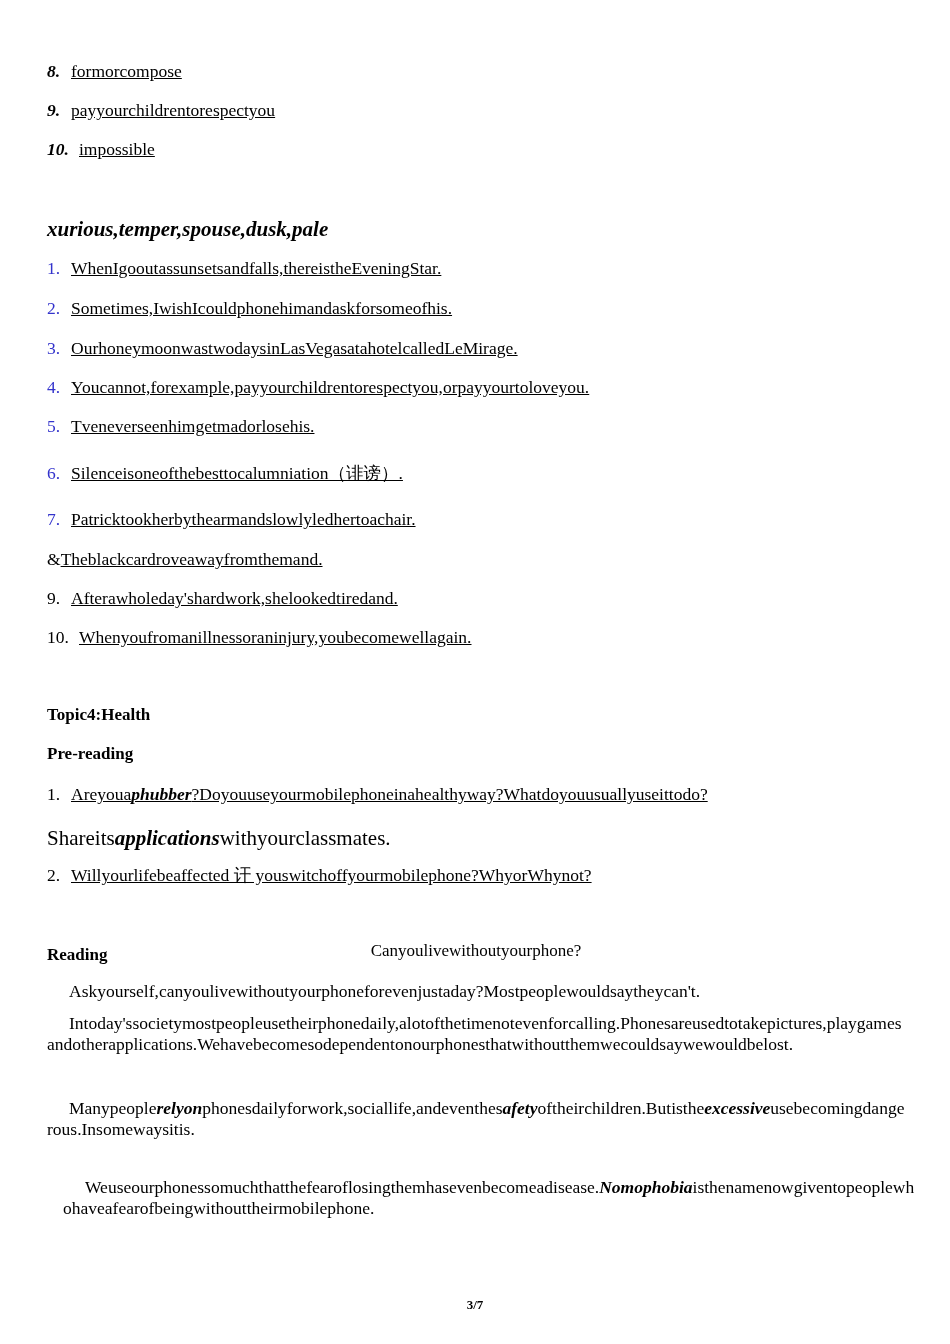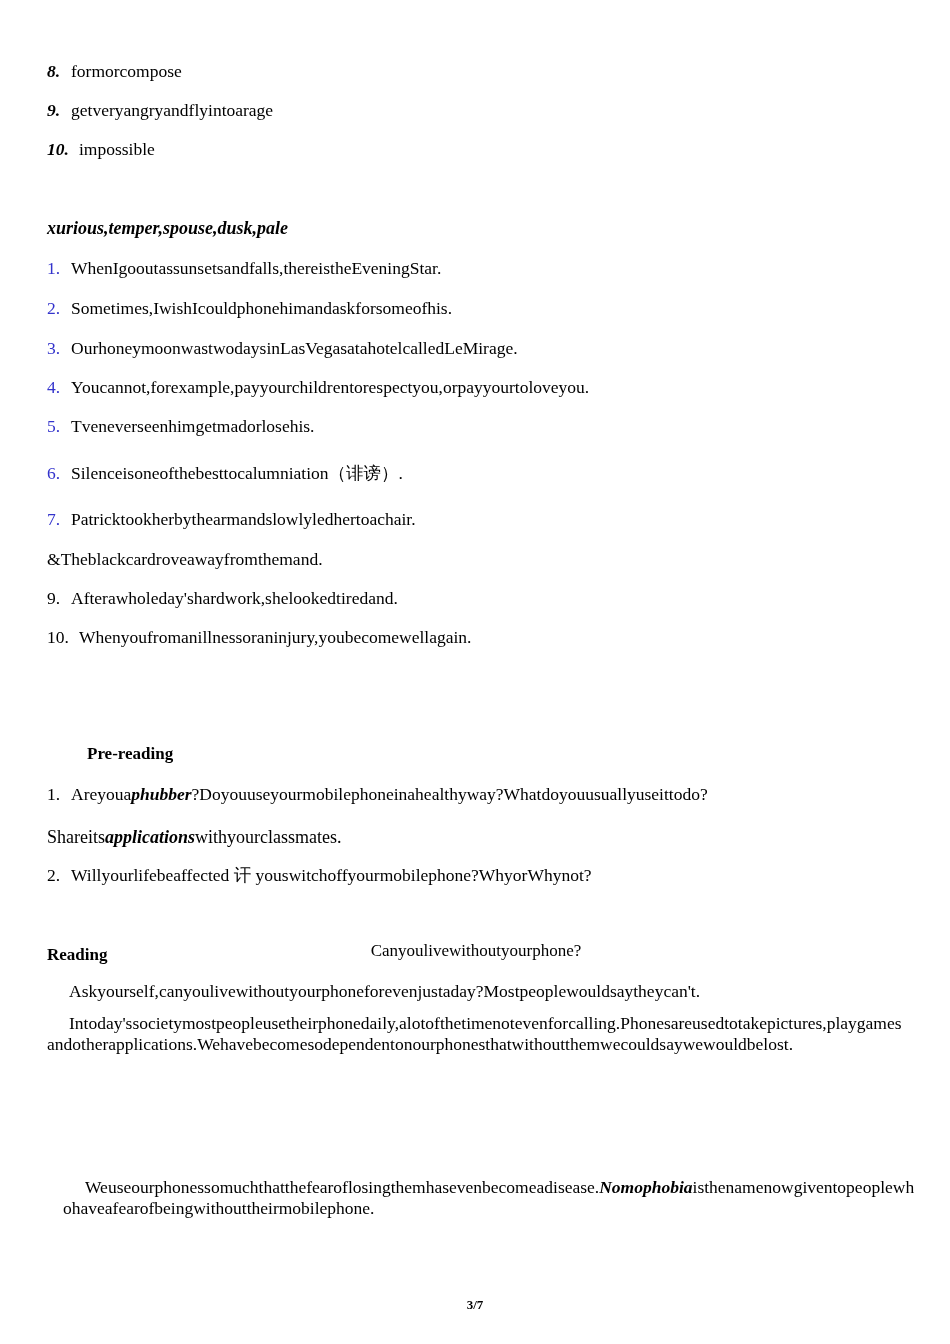--- a/index.html
+++ b/index.html
@@ -20,41 +20,42 @@
     left: 0; top: 0;
     width: 950px;
     height: 1344px;
     box-sizing: border-box;
     padding: 56px 45px 0 47px;
   }
 
   
   .line {
     position: relative;
-    font-size: 18px;
+    font-size: 21px;
     line-height: 1;
     white-space: pre-wrap;
     word-break: break-all;
     overflow-wrap: anywhere;
   }
 
   
   .numrow {
     display: flex;
     align-items: baseline;
     font-size: 17.5px;
   }
   .numrow .marker {
     flex: 0 0 auto;
     white-space: pre;
   }
   .numrow .body {
     flex: 1 1 auto;
     word-break: break-all;
     overflow-wrap: anywhere;
+    text-decoration: underline;
   }
 
   .blue { color: #3333cc; }
   .bolditalic { font-weight: bold; font-style: italic; }
 
   
   .m-1digit { width: 24px; }
   .m-2digit { width: 32px; }
 
   .para {
@@ -100,21 +101,21 @@
   <div class="abs" style="top:61px;">
     <div class="numrow">
       <span class="marker m-1digit bolditalic">8.</span>
       <span class="body">formorcompose</span>
     </div>
   </div>
 
   <div class="abs" style="top:100px;">
     <div class="numrow">
       <span class="marker m-1digit bolditalic">9.</span>
-      <span class="body">getveryangryandflyintoarage</span>
+      <span class="body">payyourchildrentorespectyou</span>
     </div>
   </div>
 
   <div class="abs" style="top:139px;">
     <div class="numrow">
       <span class="marker m-2digit bolditalic">10.</span>
       <span class="body">impossible</span>
     </div>
   </div>
 
@@ -183,21 +184,22 @@
     </div>
   </div>
 
   <div class="abs" style="top:627px;">
     <div class="numrow">
       <span class="marker m-2digit">10.</span>
       <span class="body">Whenyoufromanillnessoraninjury,youbecomewellagain.</span>
     </div>
   </div>
 
-  <div class="abs heading" style="top:745px;margin-left:40px;">Pre-reading</div>
+  <div class="abs heading" style="top:706px;">Topic4:Health</div>
+  <div class="abs heading" style="top:745px;">Pre-reading</div>
 
   <div class="abs" style="top:784px;">
     <div class="numrow">
       <span class="marker m-1digit">1.</span>
       <span class="body">
         <span>Areyoua</span><span class="bolditalic">phubber</span><span>?Doyouuseyourmobilephoneinahealthyway?Whatdoyouusuallyuseittodo?</span>
       </span>
     </div>
   </div>
 
@@ -214,17 +216,18 @@
   <div class="abs center-title" style="top:942px;">Canyoulivewithoutyourphone?</div>
 
   <div class="abs para indent" style="top:1013px; line-height:1.22;">
     <span>Intoday'ssocietymostpeopleusetheirphonedaily,alotofthetimenotevenforcalling.Phonesareusedtotakepictures,playgamesandotherapplications.Wehavebecomesodependentonourphonesthatwithoutthemwecouldsaywewouldbelost.</span>
   </div>
 
   <div class="abs para indent" style="top:981px;">
     <span>Askyourself,canyoulivewithoutyourphoneforevenjustaday?Mostpeoplewouldsaytheycan't.</span>
   </div>
 
+  <div class="abs para indent" style="top:1098px; line-height:1.22;"><span>Manypeople</span><span class="bolditalic">relyon</span><span>phonesdailyforwork,sociallife,andeventhes</span><span class="bolditalic">afety</span><span>oftheirchildren.Butisthe</span><span class="bolditalic">excessive</span><span>usebecomingdangerous.Insomewaysitis.</span></div>
 
   <div class="abs para indent" style="top:1177px; line-height:1.22;margin-left:16px;"><span>Weuseourphonessomuchthatthefearoflosingthemhasevenbecomeadisease.</span><span class="bolditalic">Nomophobia</span><span>isthenamenowgiventopeoplewhohaveafearofbeingwithouttheirmobilephone.</span></div>
 
   <div class="footer">3/7</div>
 </div>
 
 </body></html>

